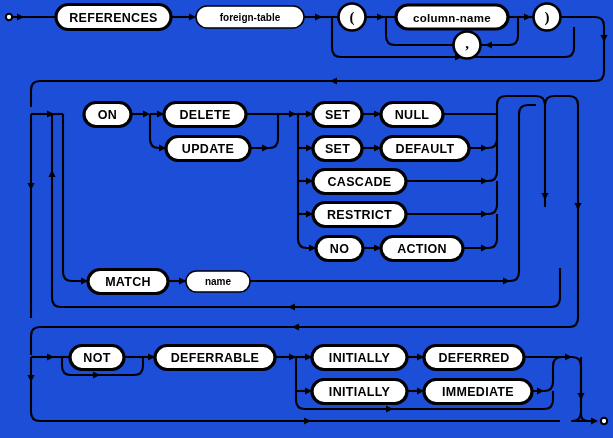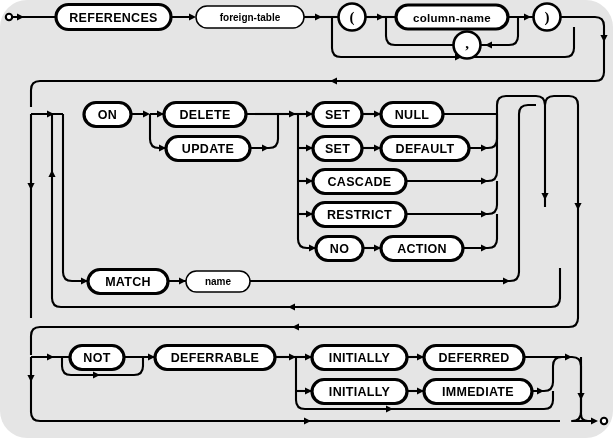--- a/index.html
+++ b/index.html
@@ -1,22 +1,21 @@
 <!DOCTYPE html>
 <html><head>
 <meta charset="utf-8">
 <style>
   html,body{margin:0;padding:0;background:#ffffff;}
   #page{
     position:relative;
     width:613px;height:438px;
-    background:#e5e5e5;
+    background:#1d4ed8;
     font-family:"Liberation Sans", sans-serif;
     overflow:hidden;
-    border-radius:27px;
   }
   svg{display:block;}
   .rail{fill:none;stroke:#000000;stroke-width:2.1;stroke-linecap:butt;stroke-linejoin:round;}
   .arrowhead{fill:#000000;stroke:none;}
   .dot{fill:#ffffff;stroke:#000000;stroke-width:2.1;}
   .term-box{fill:#ffffff;stroke:#000000;stroke-width:3.2;}
   .nonterm-box{fill:#ffffff;stroke:#000000;stroke-width:1.5;}
   .circle-box{fill:#ffffff;stroke:#000000;stroke-width:2.6;}
   .term-label{
     font-family:"Liberation Sans", sans-serif;

